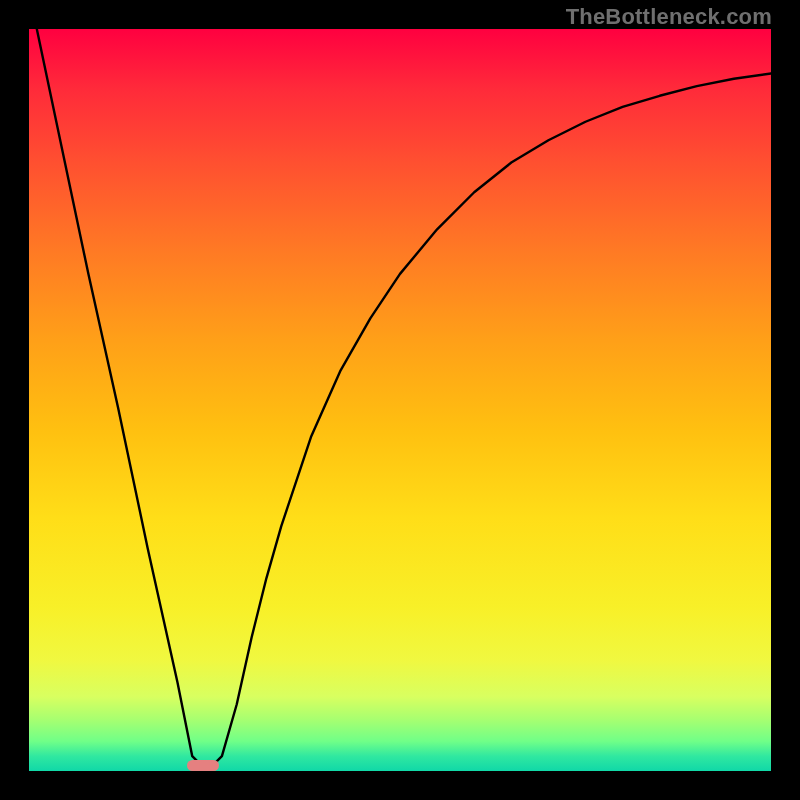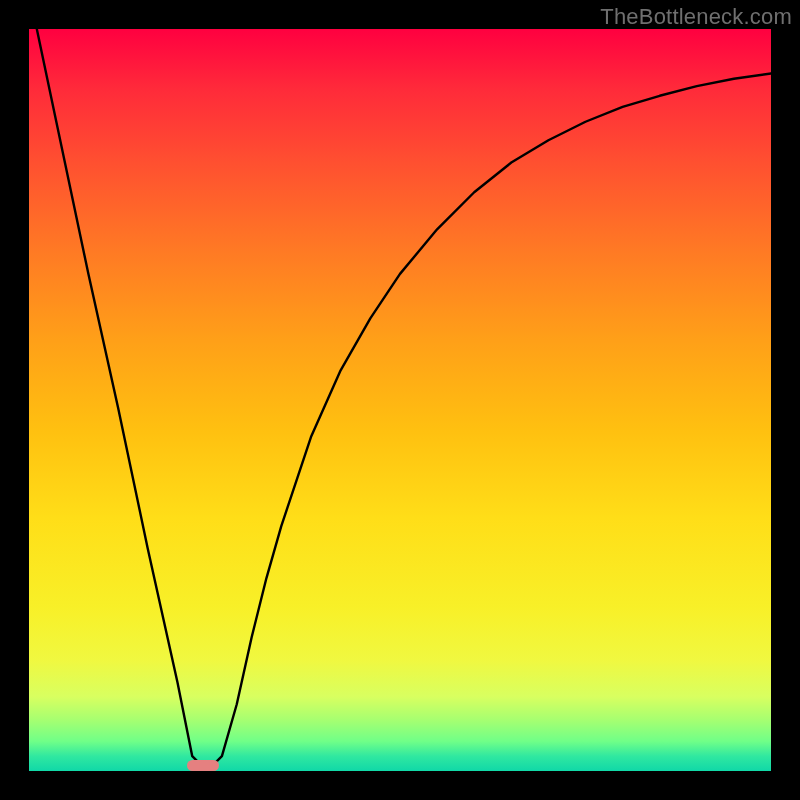--- a/index.html
+++ b/index.html
@@ -55,24 +55,24 @@
   .marker {
     position: absolute;
     width: 32px;
     height: 11px;
     background: #e58080;
     border-radius: 6px;
   }
   .watermark {
     position: absolute;
     top: 4px;
-    right: 8px;
+    right: 28px;
     color: #6f6f6f;
     font-size: 22px;
-    font-weight: 400;
+    font-weight: 700;
     letter-spacing: 0.2px;
   }
 </style>
 </head>
 <body>
 
 <div class="outer">
 
   <div class="plot">
     <div class="gradient"></div>

